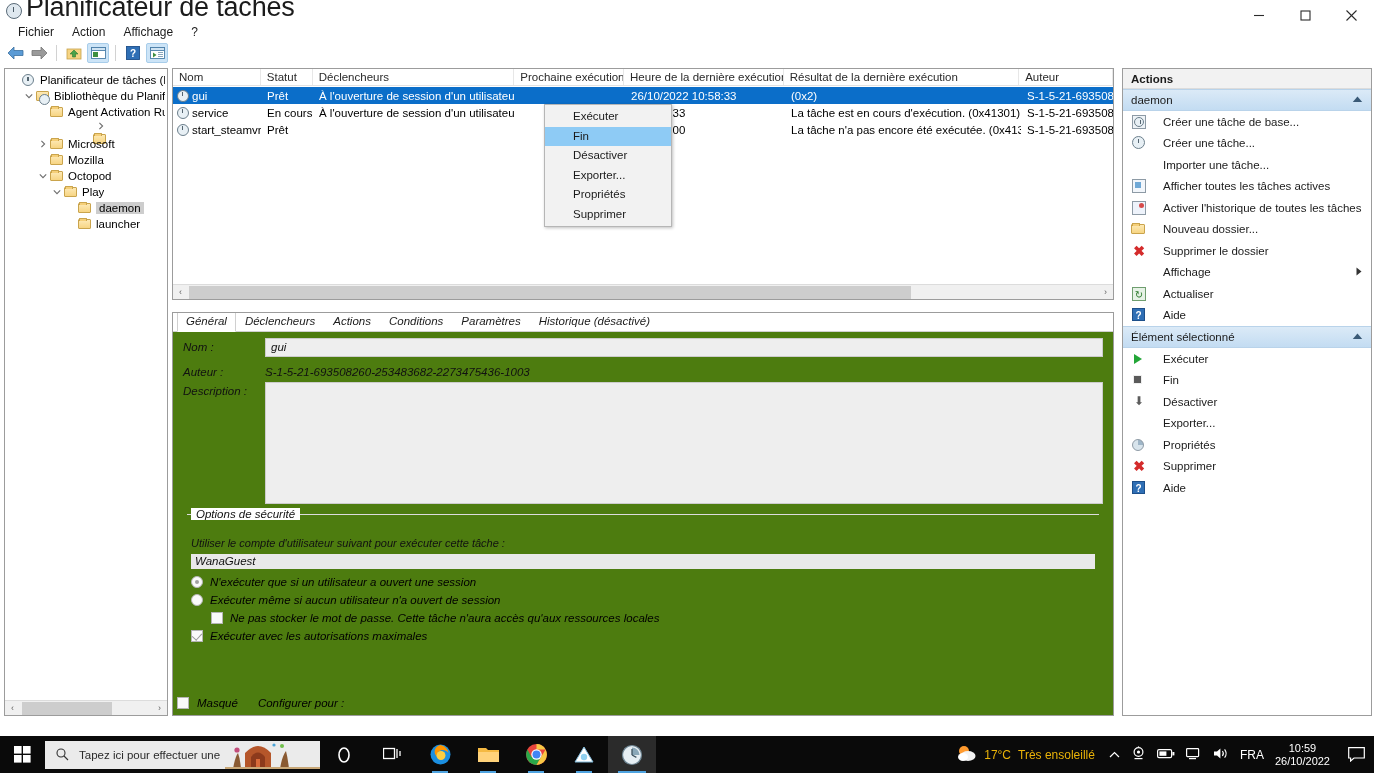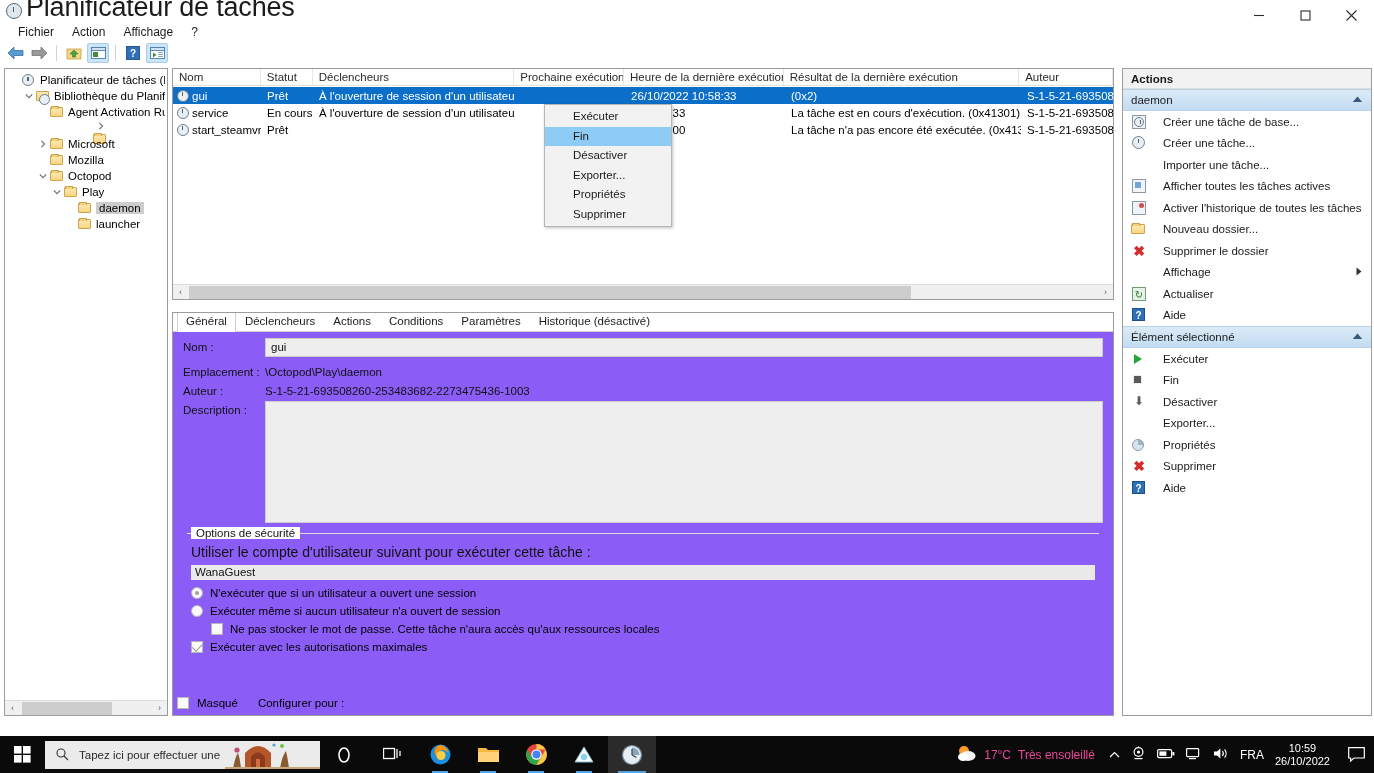--- a/index.html
+++ b/index.html
@@ -161,21 +161,21 @@
   }
   .ctxitem{
     height:19.5px; line-height:19.5px; padding-left:28px; font-size:11.5px;
     color:#1b1b1b; cursor:default; white-space:nowrap;
   }
   .ctxitem.hl{ background:#8ecbf5; }
 
   
   .detail{
     position:absolute; left:0; top:244px; width:942px; height:404px;
-    background:#8b5cf6; border:1px solid #9c9c9c; overflow:hidden;
+    background:#4d7c0f; border:1px solid #9c9c9c; overflow:hidden;font-style:italic;
   }
   .tabs{
     position:absolute; left:0; top:0; width:100%; height:19px;
     border-bottom:1px solid #d0d0d0; display:flex; align-items:flex-end; padding-left:4px;
     background:#fff;
   }
   .tab{
     font-size:11.5px; padding:2px 8px 2px 8px; line-height:15px;
     color:#1b1b1b; cursor:default; white-space:nowrap;
     border:1px solid transparent; border-bottom:none;
@@ -196,21 +196,21 @@
     flex:1; height:122px; background:#eeeeee; border:1px solid #cccccc;
   }
 
   .group{
     position:relative; margin:10px 4px 0 4px; border-top:1px solid #dcdcdc; padding-top:10px;
   }
   .group-title{
     position:absolute; left:4px; top:-7px; background:#fff; padding:0 5px;
     font-size:11.5px; color:#111;
   }
-  .gline{ font-size:14px; margin:0 0 5px 4px; color:#111; }
+  .gline{ font-size:11px; margin:12px 0 5px 4px; color:#111; }
   .acctbar{
     margin:0 4px 7px 4px; height:15px; background:#e9e9e9; font-size:11.5px;
     line-height:15px; padding-left:4px; color:#111;
   }
   .optrow{ display:flex; align-items:center; gap:7px; margin:0 0 6px 4px; font-size:11.5px;}
   .radio{
     width:12px; height:12px; border-radius:50%; border:1px solid #b5b5b5;
     background:#fafafa; position:relative; flex:0 0 12px;
   }
   .radio.on::after{
@@ -289,21 +289,21 @@
     position:relative; overflow:hidden;
   }
   .searchbox .sico{ width:34px; display:flex; align-items:center; justify-content:center; color:#333; font-size:13px;}
   .searchbox .stxt{ font-size:11.5px; color:#2b2b2b; white-space:nowrap; }
   .searchdeco{ position:absolute; right:0; top:0; width:95px; height:28px; }
   .tbicon{ width:48px; height:37px; display:flex; align-items:center; justify-content:center; position:relative;}
   .tbicon.active{ background:#2b2b2b; }
   .tbicon.active::after{ content:""; position:absolute; left:10px; right:10px; bottom:0; height:2.5px; background:#4ea3e0;}
   .tbicon.open::after{ content:""; position:absolute; left:16px; right:16px; bottom:0; height:2.5px; background:#4ea3e0;}
   .tray{ margin-left:auto; display:flex; align-items:center; height:37px; padding-right:4px; color:#fff;}
-  .weather{ display:flex; align-items:center; gap:7px; padding-right:14px; font-size:12px; color:#ec4899;}
+  .weather{ display:flex; align-items:center; gap:7px; padding-right:14px; font-size:12px; color:#eab308;}
   .trayicons{ display:flex; align-items:center; gap:11px; padding-right:11px; color:#fff; font-size:12px;}
   .clockarea{ text-align:center; font-size:11px; line-height:13px; color:#fff; padding-right:12px;}
   .actioncenter{ width:28px; display:flex; align-items:center; justify-content:center;}
 </style>
 </head>
 <body>
 
 <div id="app">
 
   <div class="titlebar">
@@ -550,24 +550,20 @@
           <div class="tab">Paramètres</div>
           <div class="tab">Historique (désactivé)</div>
         </div>
       <div class="form">
 
         <div class="frow">
           <div class="flabel">Nom :</div>
           <div class="finput">gui</div>
         </div>
 
-        <div class="frow" style="margin-bottom:4px;">
-          <div class="flabel">Emplacement :</div>
-          <div class="fvalue">\Octopod\Play\daemon</div>
-        </div>
 
         <div class="frow" style="margin-bottom:4px;">
           <div class="flabel">Auteur :</div>
           <div class="fvalue">S-1-5-21-693508260-253483682-2273475436-1003</div>
         </div>
 
         <div class="frow">
           <div class="flabel">Description :</div>
           <div class="ftextarea"></div>
         </div>

